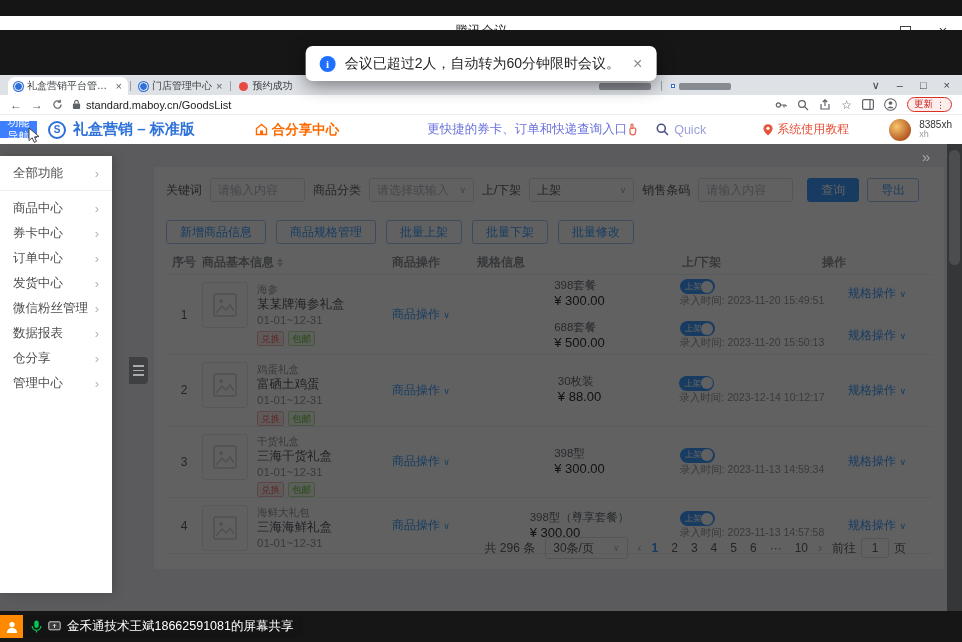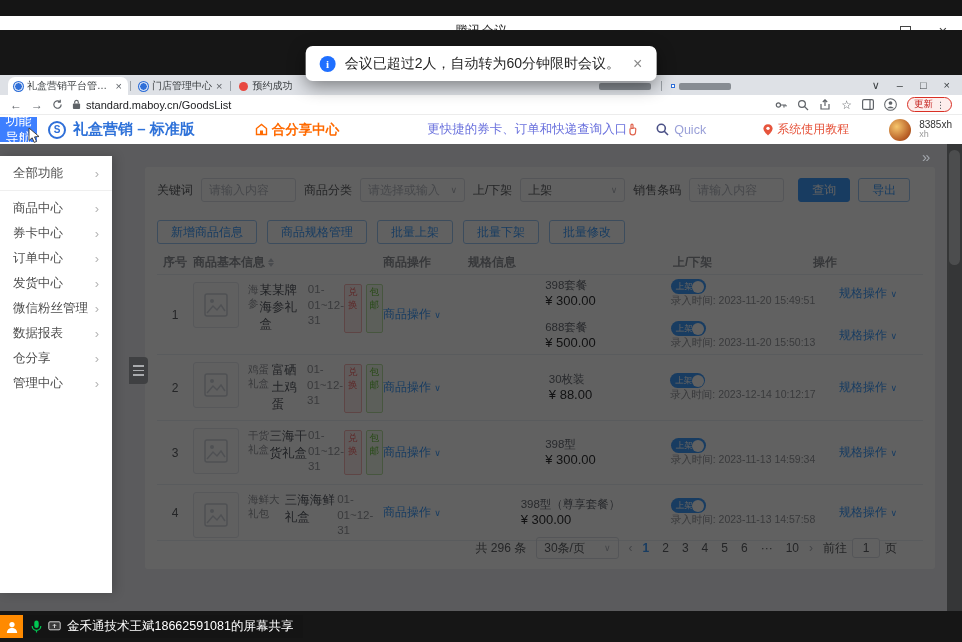--- a/index.html
+++ b/index.html
@@ -48,40 +48,40 @@
   .url{font-size:11px;color:#202124}
   .addr-right{margin-left:auto;display:flex;align-items:center;gap:10px}
   .addr-ic{display:flex;align-items:center}
   .star{font-size:12px;color:#5f6368;line-height:12px}
   .update-pill{display:flex;align-items:center;gap:3px;border:1px solid #d93025;border-radius:9px;padding:0 6px;height:15px;background:#fdeeec}
   .update-pill .ut{font-size:9.5px;color:#c5221f}
   .update-pill .dots{font-size:9px;color:#5f6368}
 
   
   .appheader{height:29px;background:#fff;display:flex;align-items:center;position:relative}
-  .navbtn{width:37px;height:25px;background:#3d7fff;color:#fff;font-size:13px;line-height:1.25;display:flex;flex-direction:column;align-items:center;justify-content:center;flex:0 0 auto}
+  .navbtn{width:37px;height:17px;background:#3d7fff;color:#fff;font-size:11px;line-height:1.25;display:flex;flex-direction:column;align-items:center;justify-content:center;flex:0 0 auto}
   .logo{width:18px;height:18px;border-radius:50%;border:2px solid #2f6fd8;color:#2f6fd8;font-size:10px;font-weight:bold;display:flex;align-items:center;justify-content:center;margin-left:11px;flex:0 0 auto}
   .brand{font-size:15px;font-weight:bold;color:#2f72d9;margin-left:7px;white-space:nowrap}
   .share-center{display:flex;align-items:center;gap:4px;margin-left:60px;color:#ff6a00;font-size:13.5px;font-weight:600;white-space:nowrap}
   .quick-entry{display:flex;align-items:center;margin-left:88px;color:#6a71dd;font-size:12.5px;white-space:nowrap}
   .qsearch{display:flex;align-items:center;gap:5px;margin-left:16px}
   .qsearch .qlabel{font-size:12.5px;color:#9aa0d8}
   .hdr-right{margin-left:auto;display:flex;align-items:center;gap:8px;padding-right:10px}
   .tutorial{display:flex;align-items:center;gap:4px;color:#e6543c;font-size:12px;white-space:nowrap;margin-right:32px}
   .avatar{width:22px;height:22px;border-radius:50%;background:radial-gradient(circle at 35% 35%,#f6c66d,#b55a23 70%,#7c3a12);flex:0 0 auto}
   .uinfo{display:flex;flex-direction:column;line-height:1.1}
   .uname{font-size:10px;color:#333}
   .usub{font-size:9px;color:#999}
 
   
   .pagebody{position:relative;height:467px;overflow:hidden}
   .goods-page{position:absolute;inset:0;background:#eef0f4}
   .overlay{position:absolute;inset:0;background:rgba(0,0,0,.62);z-index:5}
 
-  .card{position:absolute;left:145px;top:23px;width:790px;height:402px;background:#fff;border-radius:3px;padding:10px 12px;overflow:hidden}
+  .card{position:absolute;left:154px;top:23px;width:790px;height:402px;background:#fff;border-radius:3px;padding:10px 12px;overflow:hidden}
 
   .filter-row{display:flex;align-items:center;gap:8px;height:26px}
   .flabel{font-size:12px;color:#606266;white-space:nowrap}
   .f-input{height:24px;border:1px solid #dcdfe6;border-radius:3px;font-size:12px;color:#606266;padding:0 7px;background:#fff;outline:none}
   .f-input::placeholder{color:#b8bcc4}
   .w95{width:95px}.w105{width:105px}
   .f-select{height:24px;border:1px solid #dcdfe6;border-radius:3px;font-size:12px;display:flex;align-items:center;justify-content:space-between;padding:0 7px;background:#fff}
   .f-select .ph{color:#b8bcc4}.f-select .val{color:#606266}
   .f-select .car{color:#b0b4bb;font-size:9px}
   .btn{height:24px;border-radius:3px;font-size:12px;padding:0 13px;display:flex;align-items:center;white-space:nowrap;cursor:default}
@@ -95,21 +95,21 @@
   .th{font-size:12px;color:#909399;font-weight:bold;display:flex;align-items:center;gap:3px}
   .sortico{display:inline-flex;flex-direction:column;gap:1px}
   .sortico i{width:0;height:0;border-left:3.5px solid transparent;border-right:3.5px solid transparent;display:block}
   .sortico .up{border-bottom:4px solid #c0c4cc}
   .sortico .dn{border-top:4px solid #c0c4cc}
   .t-row{border-bottom:1px solid #ebeef5;align-items:stretch}
   .cell{display:flex;align-items:center;min-width:0}
   .c-idx{justify-content:center;font-size:12px;color:#606266}
   .c-info{gap:9px;align-items:flex-start;padding-top:7px}
   .ph-img{width:46px;height:46px;border:1px solid #e4e7ed;border-radius:3px;background:#fbfcfd;display:flex;align-items:center;justify-content:center;flex:0 0 auto}
-  .info-txt{display:flex;flex-direction:row;line-height:1.35;min-width:0}
+  .info-txt{display:flex;flex-direction:column;line-height:1.35;min-width:0}
   .i-cat{font-size:10.5px;color:#97999e}
   .i-name{font-size:12.5px;color:#5a5e66}
   .i-date{font-size:11.5px;color:#97999e}
   .tagrow{display:flex;gap:4px;margin-top:2px}
   .tag{font-size:9.5px;padding:0 3px;border-radius:2px;border:1px solid;line-height:13px}
   .tag-red{color:#f56c6c;border-color:#f7b6b6;background:#fdf0f0}
   .tag-green{color:#67c23a;border-color:#bce3a5;background:#f2f9ec}
   .oplink{font-size:12px;color:#409eff;white-space:nowrap;cursor:default}
   .oplink .car{font-size:9px}
   .c-stack{display:flex;flex-direction:column;justify-content:center;gap:9px}

